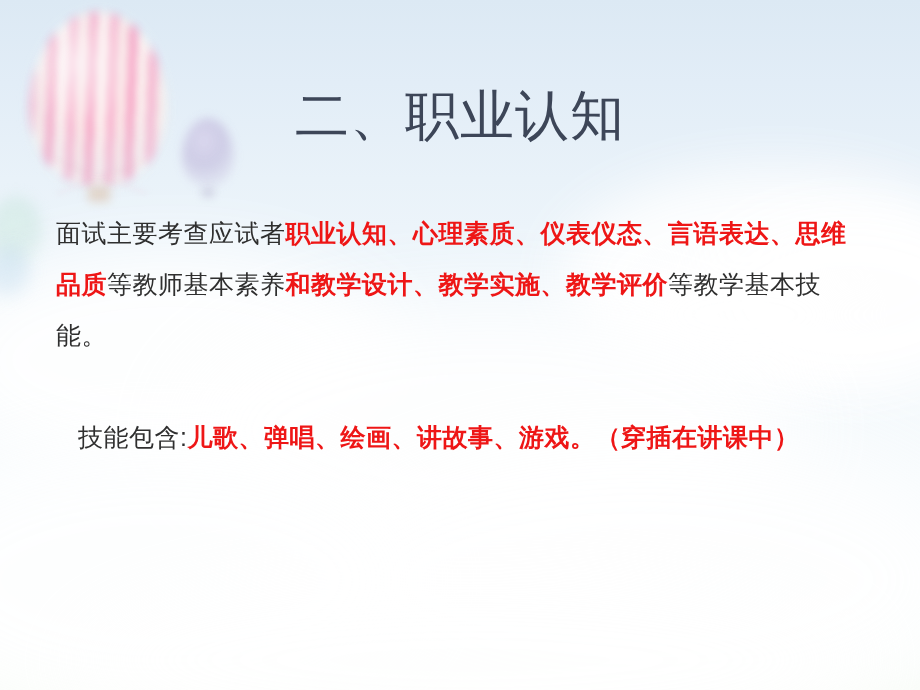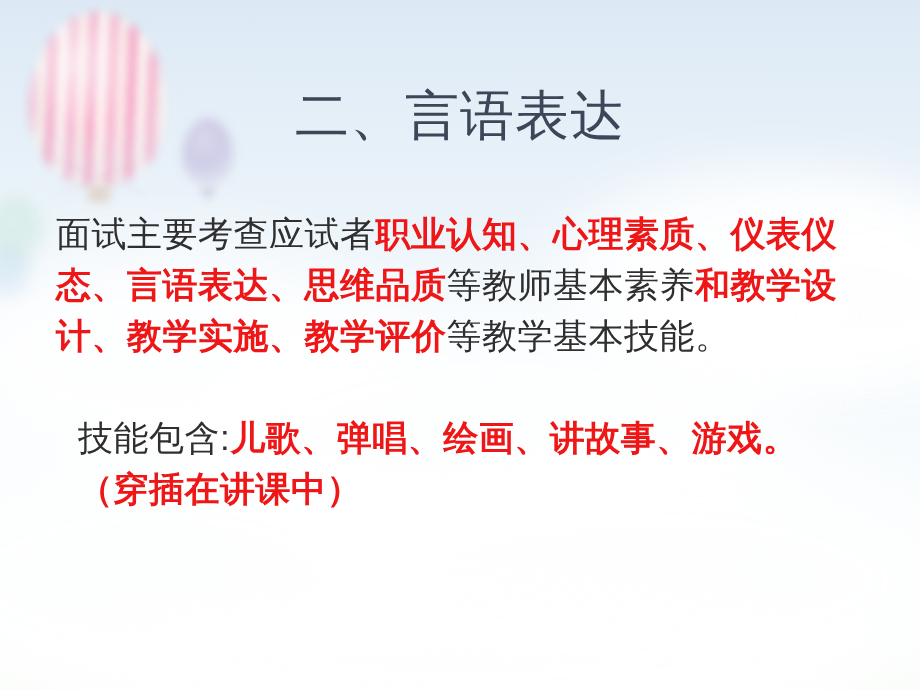--- a/index.html
+++ b/index.html
@@ -164,21 +164,21 @@
   }
 
   .body-block {
     position: absolute;
     left: 56px;
     top: 208px;
     width: 812px;
   }
   .para {
     color: #2f2f2f;
-    font-size: 35px;
+    font-size: 25px;
     line-height: 51px;
     letter-spacing: 0.5px;
     font-weight: 400;
     text-align: left;
     margin: 0;
   }
   .para + .para { margin-top: 51px; margin-left: 22px; }
   .hl { color: #ee1616; font-weight: 700; }
 </style>
 </head>
@@ -197,20 +197,20 @@
 
   <div class="balloon-mint"></div>
   <div class="balloon-blue"></div>
   <div class="balloon-purple"></div>
   <div class="balloon-purple-basket"></div>
   <div class="balloon-main"></div>
   <div class="balloon-main-shade"></div>
   <div class="balloon-main-ropes"></div>
   <div class="balloon-main-basket"></div>
 
-  <div class="title">二、言语表达</div>
+  <div class="title">二、职业认知</div>
 
   <div class="body-block">
     <p class="para"><span>面试主要考查应试者</span><span class="hl">职业认知、心理素质、仪表仪态、言语表达、思维品质</span><span>等教师基本素养</span><span class="hl">和教学设计、教学实施、教学评价</span><span>等教学基本技能。</span></p>
     <p class="para"><span>技能包含:</span><span class="hl">儿歌、弹唱、绘画、讲故事、游戏。（穿插在讲课中）</span></p>
   </div>
 
 </div>
 
 </body></html>

